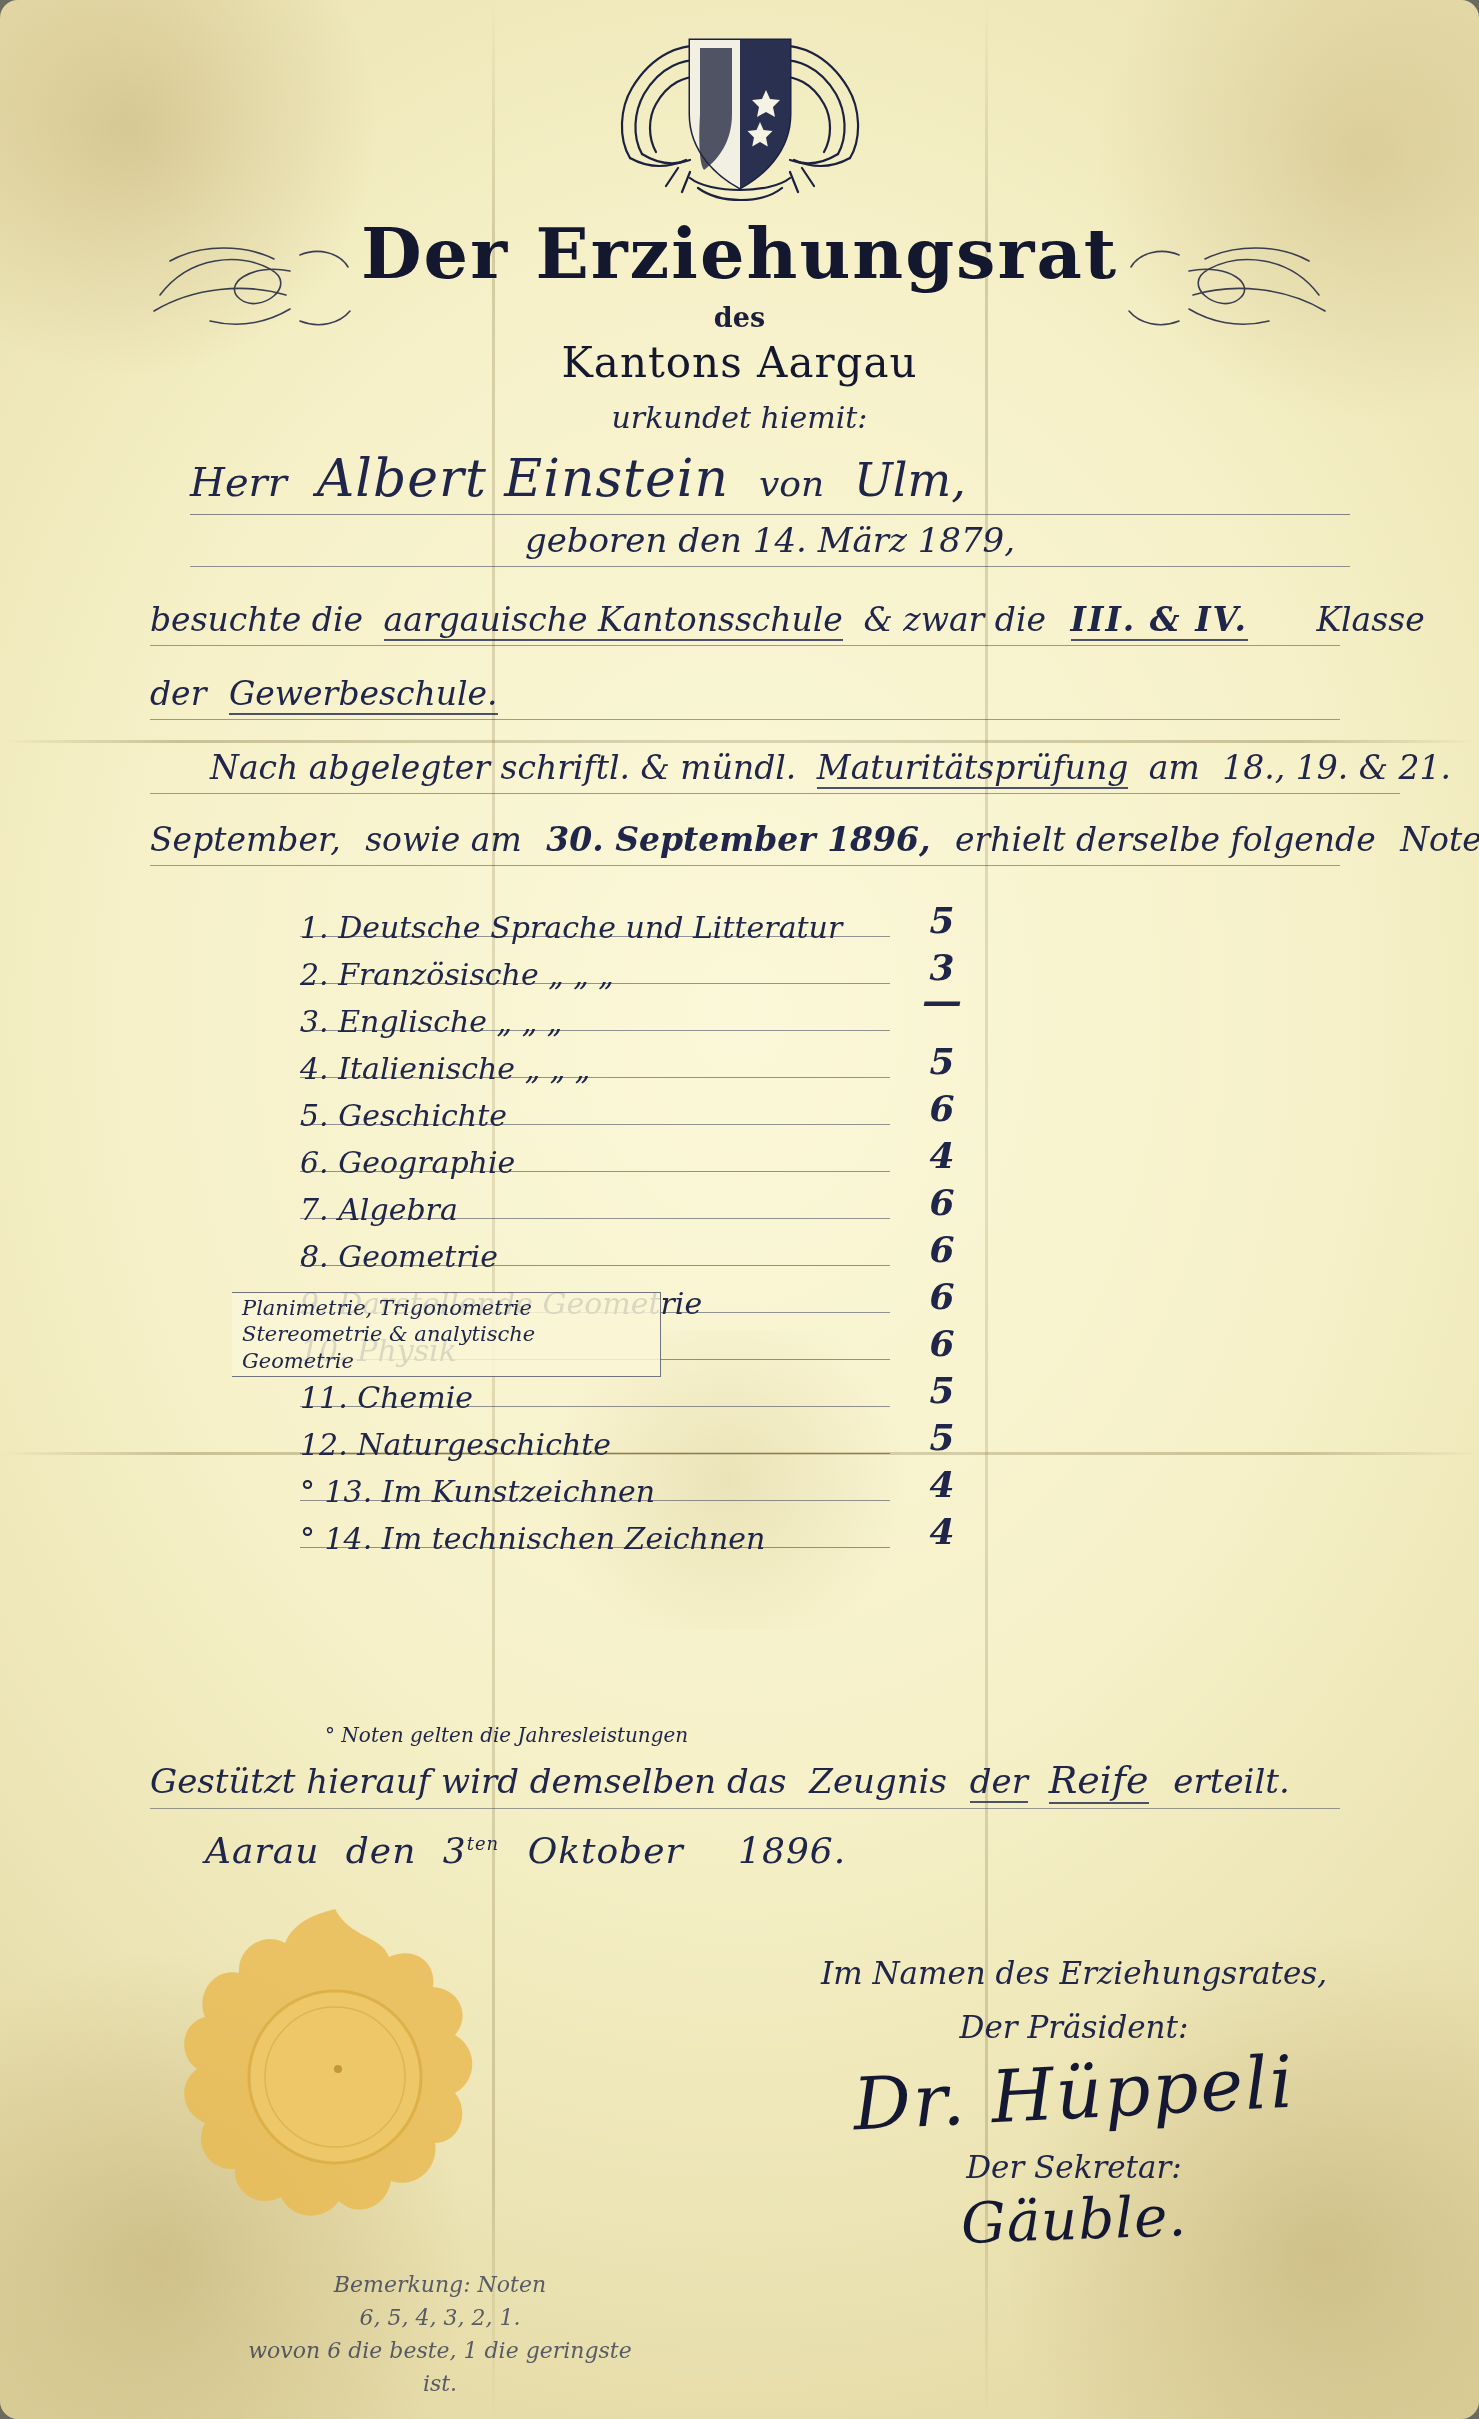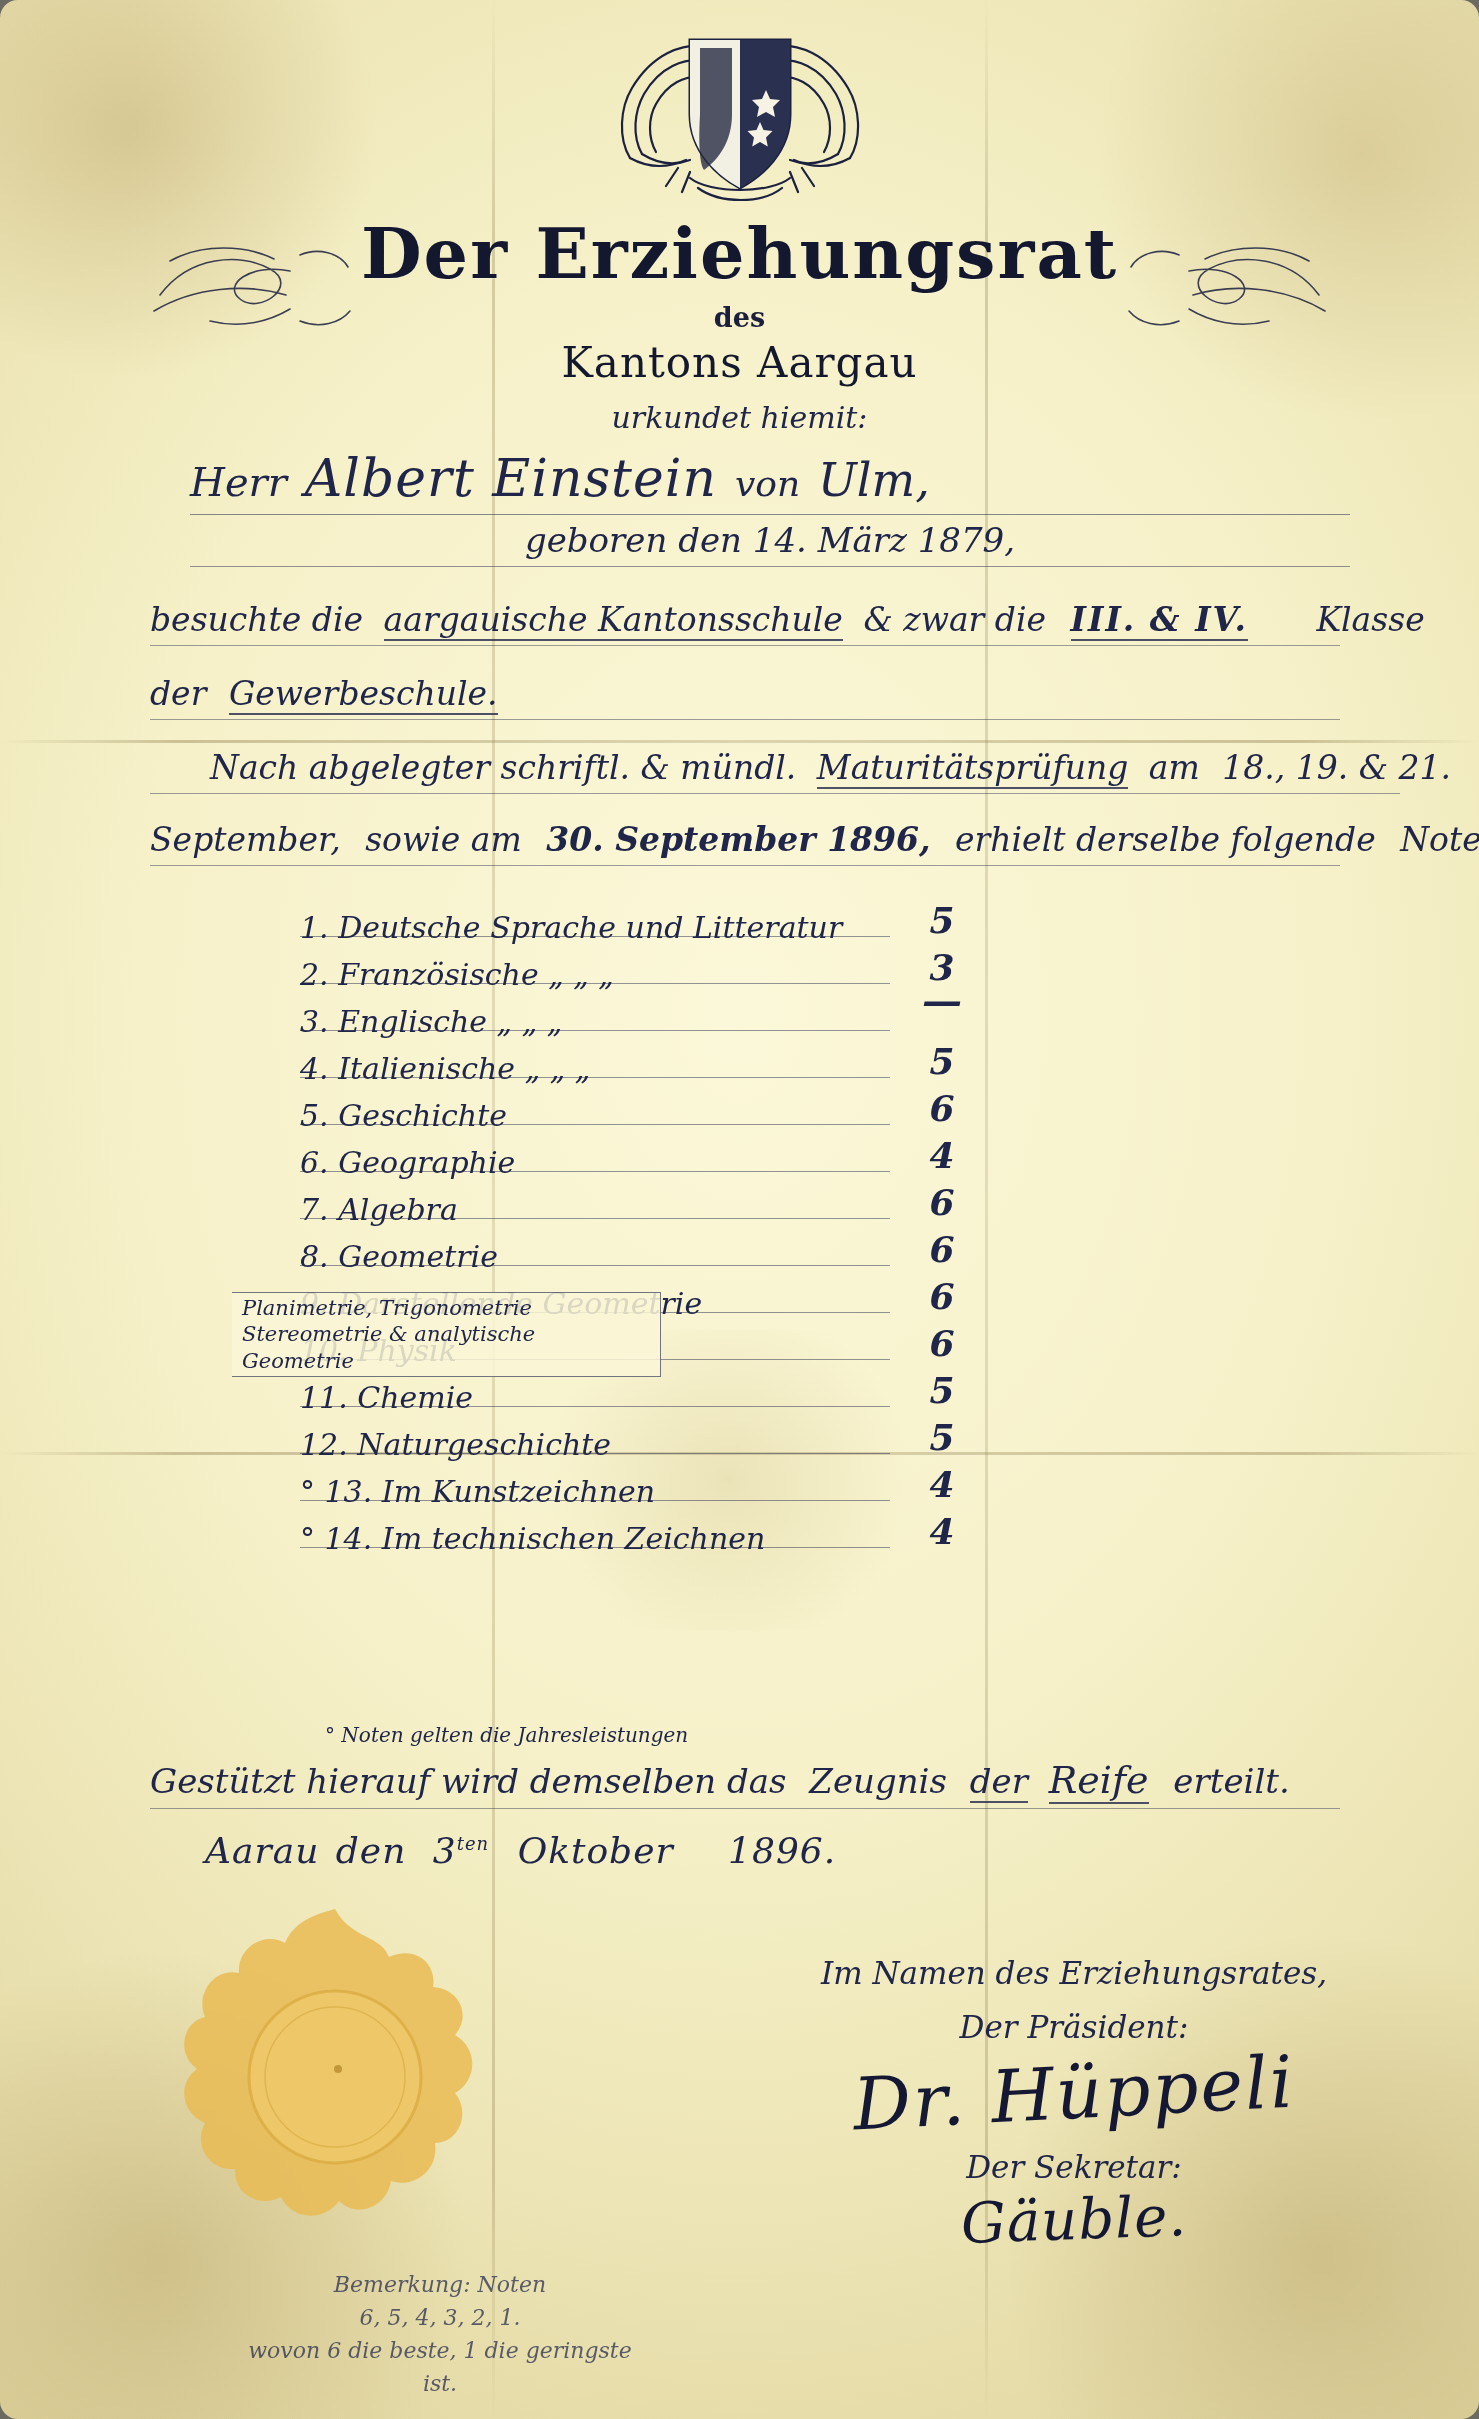--- a/index.html
+++ b/index.html
@@ -118,21 +118,21 @@
     color: #20264a;
   }
 
   .line-name {
     position: absolute;
     top: 448px;
     left: 190px;
     width: 1160px;
     display: flex;
     align-items: baseline;
-    gap: 18px;
+    gap: 30px;
     border-bottom: 1.5px solid rgba(40,45,80,0.55);
     padding-bottom: 6px;
   }
   .herr { font-size: 40px; }
   .bigname {
     font-size: 52px;
     letter-spacing: 1px;
   }
   .von { font-size: 36px; }
   .ulm { font-size: 46px; }
@@ -501,21 +501,21 @@
   <div class="gestuetzt script">
     <span>Gestützt hierauf wird demselben das</span>
     <span style="margin-left:12px;">Zeugnis</span>
     <span class="u" style="margin-left:12px;">der</span>
     <span class="u" style="margin-left:10px;font-size:38px;">Reife</span>
     <span style="margin-left:14px;">erteilt.</span>
   </div>
 
   <div class="place-date script">
     <span>Aarau</span>
-    <span style="margin-left:4px;text-align:right;">den</span>
+    <span style="margin-left:14px;text-align:right;">den</span>
     <span style="margin-left:14px;">3</span><sup>ten</sup>
     <span style="margin-left:16px;">Oktober</span>
     <span style="margin-left:42px;">1896.</span>
   </div>
 
   <div class="seal">
     <svg viewBox="0 0 320 340" width="320" height="340" aria-hidden="true">
       <g fill="#e9bb54" opacity="0.85">
         <path d="M160 4 C176 34 206 30 214 52 C240 40 262 58 258 82 C286 84 296 112 280 130
                  C304 144 302 176 280 188 C296 208 284 238 260 238 C264 264 240 284 216 276

